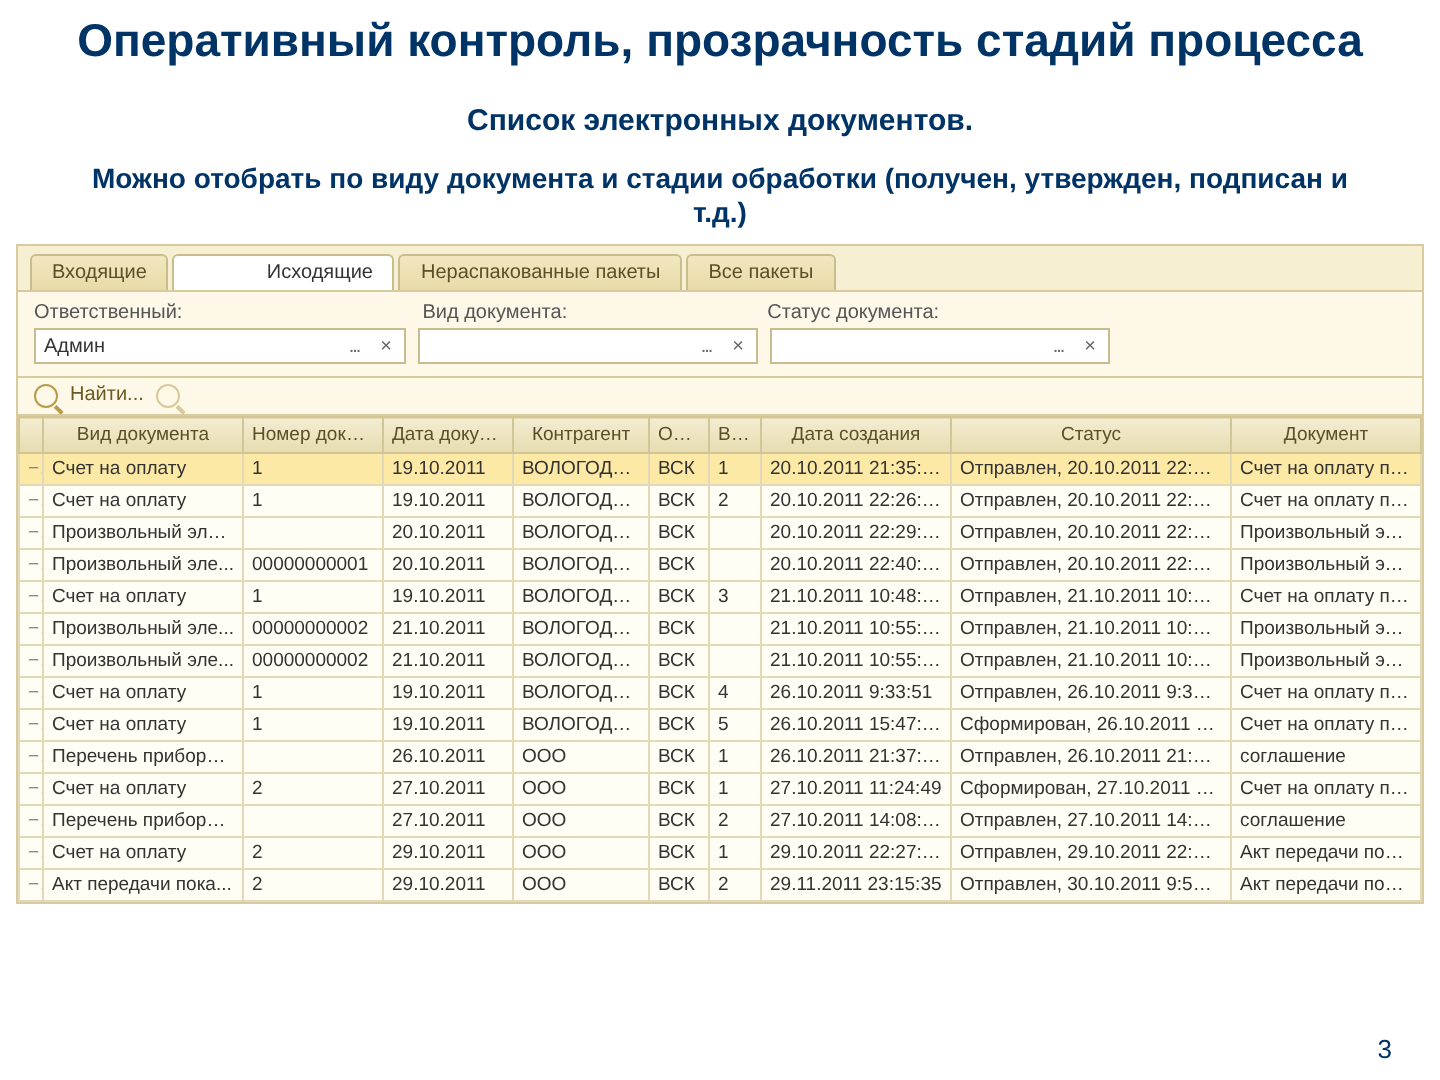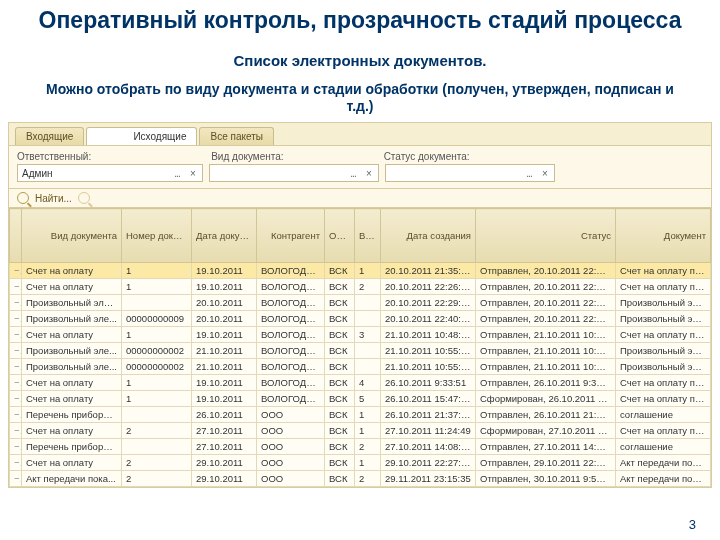--- a/index.html
+++ b/index.html
@@ -106,21 +106,21 @@
     display: flex;
     align-items: center;
     justify-content: center;
     margin-left: 2px;
     color: #666;
     cursor: pointer;
   }
   .combo .ellipsis { letter-spacing: -1px; }
   .findbar {
     display: flex;
-    align-items: center;
+    align-items: flex-start;
     gap: 6px;
     padding: 3px 8px;
     border-bottom: 1px solid #d8cba0;
     font-size: 10px;
     color: #6b5a20;
   }
   .findbar .mag {
     width: 12px; height: 12px;
     border: 1.5px solid #b89b4a;
     border-radius: 50%;
@@ -137,22 +137,22 @@
   table.grid {
     width: 100%;
     border-collapse: collapse;
     font-size: 9.5px;
     color: #333;
     table-layout: fixed;
   }
   table.grid th {
     background: linear-gradient(#f3ecd0,#e7dcb0);
     border: 1px solid #d2c696;
-    padding: 21px 4px;
-    text-align: right;
+    padding: 3px 4px;
+    text-align: center;
     font-weight: normal;
     color: #5a4f28;
     white-space: nowrap;
     overflow: hidden;
     text-overflow: ellipsis;
   }
   table.grid td {
     border: 1px solid #e2d9b8;
     padding: 2px 4px;
     white-space: nowrap;
@@ -175,20 +175,21 @@
 
 <div class="slide-title">Оперативный контроль, прозрачность стадий процесса</div>
 <div class="sub1">Список электронных документов.</div>
 <div class="sub2">Можно отобрать по виду документа и стадии обработки (получен, утвержден, подписан и т.д.)</div>
 
 <div class="app-window">
 
   <div class="tabs">
     <div class="tab">Входящие</div>
     <div class="tab active">Исходящие</div>
+    <div class="tab">Нераспакованные пакеты</div>
     <div class="tab">Все пакеты</div>
   </div>
 
   <div class="filter-row">
     <span>Ответственный:</span>
     <span style="margin-left:90px">Вид документа:</span>
     <span style="margin-left:70px">Статус документа:</span>
   </div>
   <div class="filter-inputs">
     <div class="combo" style="width:186px">
@@ -274,21 +275,21 @@
           <td>ВОЛОГОДСК...</td>
           <td>ВСК</td>
           <td></td>
           <td>20.10.2011 22:29:22</td>
           <td>Отправлен, 20.10.2011 22:40:11</td>
           <td>Произвольный электронный документ 000000...</td>
         </tr>
         <tr>
           <td class="rowmark">−</td>
           <td>Произвольный эле...</td>
-          <td>00000000009</td>
+          <td>00000000001</td>
           <td>20.10.2011</td>
           <td>ВОЛОГОДСК...</td>
           <td>ВСК</td>
           <td></td>
           <td>20.10.2011 22:40:09</td>
           <td>Отправлен, 20.10.2011 22:40:11</td>
           <td>Произвольный электронный документ 000000...</td>
         </tr>
         <tr>
           <td class="rowmark">−</td>

